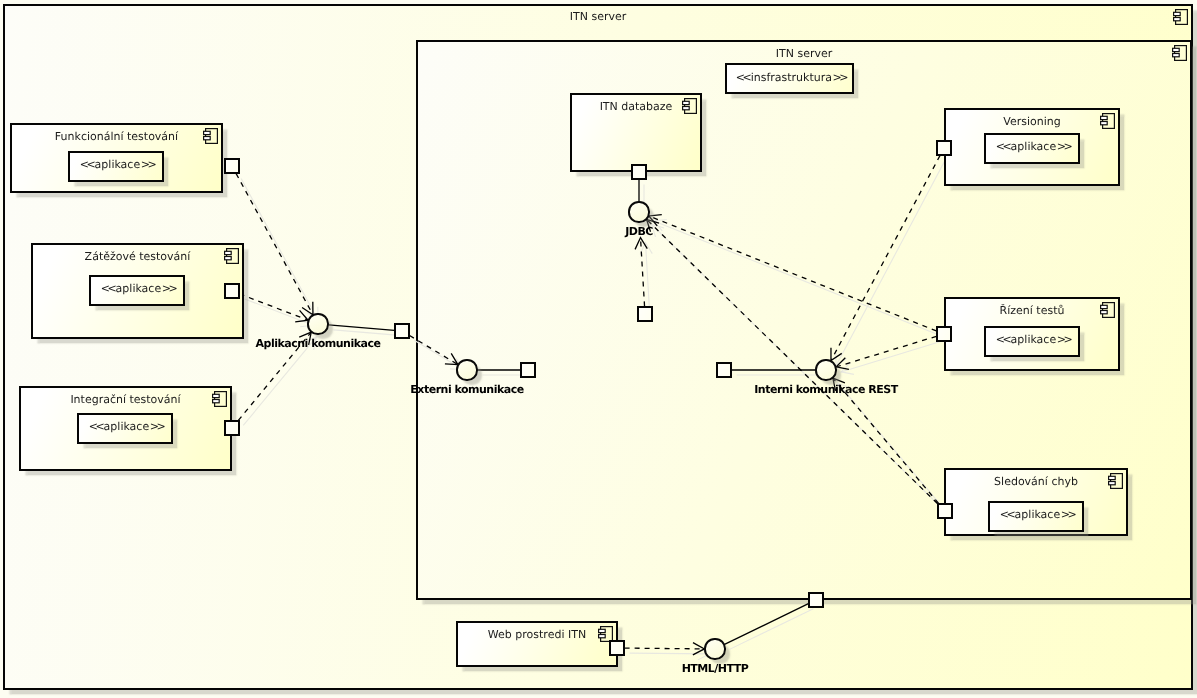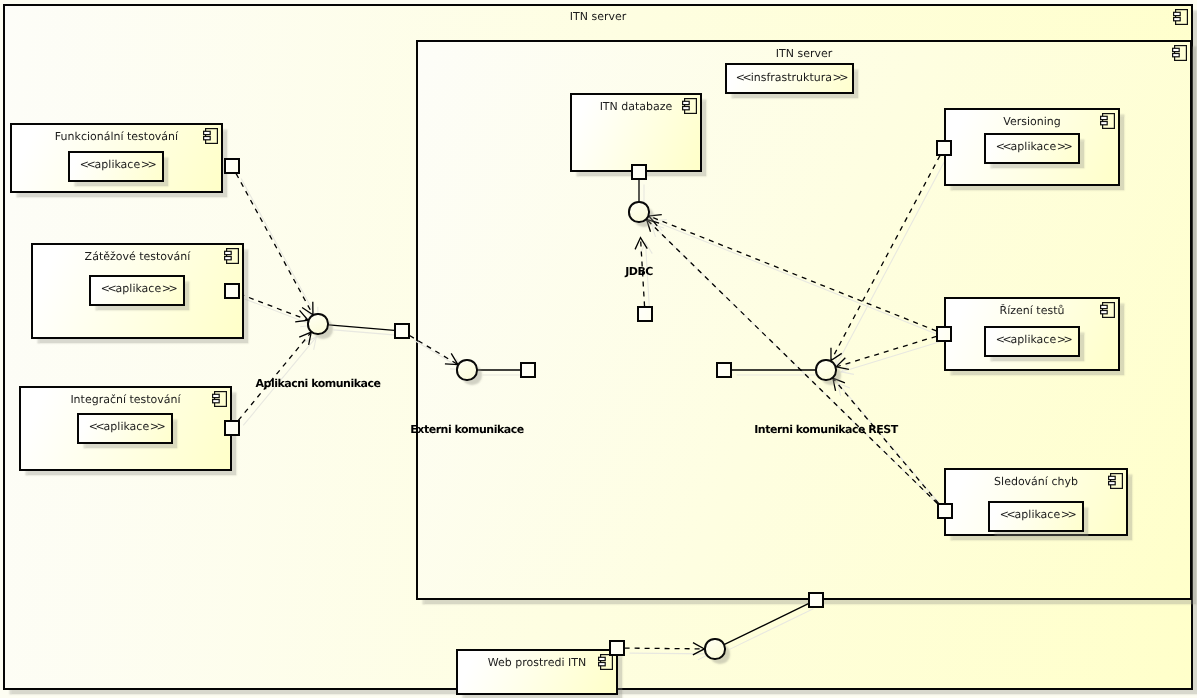--- a/index.html
+++ b/index.html
@@ -34,21 +34,21 @@
   .port { width:15.2px; height:15.2px; border:2.2px solid #050505;
      background:linear-gradient(115deg,#fffffa 0%,#fffff0 100%); z-index:6; }
   .iface { z-index:7; width:0; height:0; }
   .iface-circle { position:absolute; left:-10.6px; top:-10.6px; width:21.2px; height:21.2px;
      border-radius:50%; border:2.2px solid #0a0a0a; box-sizing:border-box;
      background:linear-gradient(150deg,#fffff4 0%,#fefee8 40%,#fbfbd8 100%);
      box-shadow:5px 5px 2px -1px rgba(140,140,130,0.38); }
   .iface-label { position:absolute; top:13px; left:0; width:0; display:flex;
      justify-content:center; transform:translateZ(0);
      font-size:11px; font-weight:bold; letter-spacing:-0.5px; color:#000; white-space:nowrap; }
-  .iface-label > span { white-space:nowrap;margin-top:40px; }
+  .iface-label > span { white-space:nowrap; }
 </style>
 </head>
 <body>
 
 <div id="stage">
 <div class="container-box" id="itn-system" style="left: 3px; top: 4px; width: 1190px; height: 686px; background: linear-gradient(97deg, rgb(253, 253, 248) 0%, rgb(255, 255, 202) 100%);">
   <div class="container-label" style="top: 4.3px;">ITN server</div>
   <span class="cmp-icon" style="right: 2.6px; top: 2.6px;"><svg width="15" height="16" viewBox="0 0 15 16">
           <rect x="2.6" y="0.6" width="11.8" height="14.8" fill="none" stroke="#111" stroke-width="1.2"></rect>
           <rect x="0.6" y="3.3" width="6.6" height="3.3" fill="#ffffff" stroke="#111" stroke-width="1.2"></rect>
@@ -241,21 +241,21 @@
 </div>
 <div class="node-box" id="sledovani-chyb" style="left: 944px; top: 468px; width: 184px; height: 68px;">
   <div class="node-label">Sledování chyb</div>
   <span class="cmp-icon" style="right: 2.6px; top: 2.6px;"><svg width="15" height="16" viewBox="0 0 15 16">
           <rect x="2.6" y="0.6" width="11.8" height="14.8" fill="none" stroke="#111" stroke-width="1.2"></rect>
           <rect x="0.6" y="3.3" width="6.6" height="3.3" fill="#ffffff" stroke="#111" stroke-width="1.2"></rect>
           <rect x="0.6" y="8.5" width="6.6" height="3.3" fill="#ffffff" stroke="#111" stroke-width="1.2"></rect>
         </svg></span>
   <div class="stereo-box" style="left: 41.6px; top: 30.6px; width: 96px; height: 31px;"><span class="lt">&lt;&lt;</span>aplikace<span class="gt">&gt;&gt;</span></div>
 </div>
-<div class="node-box" id="web-prostredi-itn" style="left: 456px; top: 621px; width: 162px; height: 46px; margin-top: 28px;">
+<div class="node-box" id="web-prostredi-itn" style="left: 456px; top: 621px; width: 162px; height: 46px;">
   <div class="node-label">Web prostredi ITN</div>
   <span class="cmp-icon" style="right: 2.6px; top: 2.6px;"><svg width="15" height="16" viewBox="0 0 15 16">
           <rect x="2.6" y="0.6" width="11.8" height="14.8" fill="none" stroke="#111" stroke-width="1.2"></rect>
           <rect x="0.6" y="3.3" width="6.6" height="3.3" fill="#ffffff" stroke="#111" stroke-width="1.2"></rect>
           <rect x="0.6" y="8.5" width="6.6" height="3.3" fill="#ffffff" stroke="#111" stroke-width="1.2"></rect>
         </svg></span>
 </div>
 <div class="port" id="port-funkcionalni-testovani" style="left: 224.4px; top: 158.4px;"></div>
 <div class="port" id="port-zatezove-testovani" style="left: 224.4px; top: 283.4px;"></div>
 <div class="port" id="port-integracni-testovani" style="left: 224.4px; top: 420.4px;"></div>

